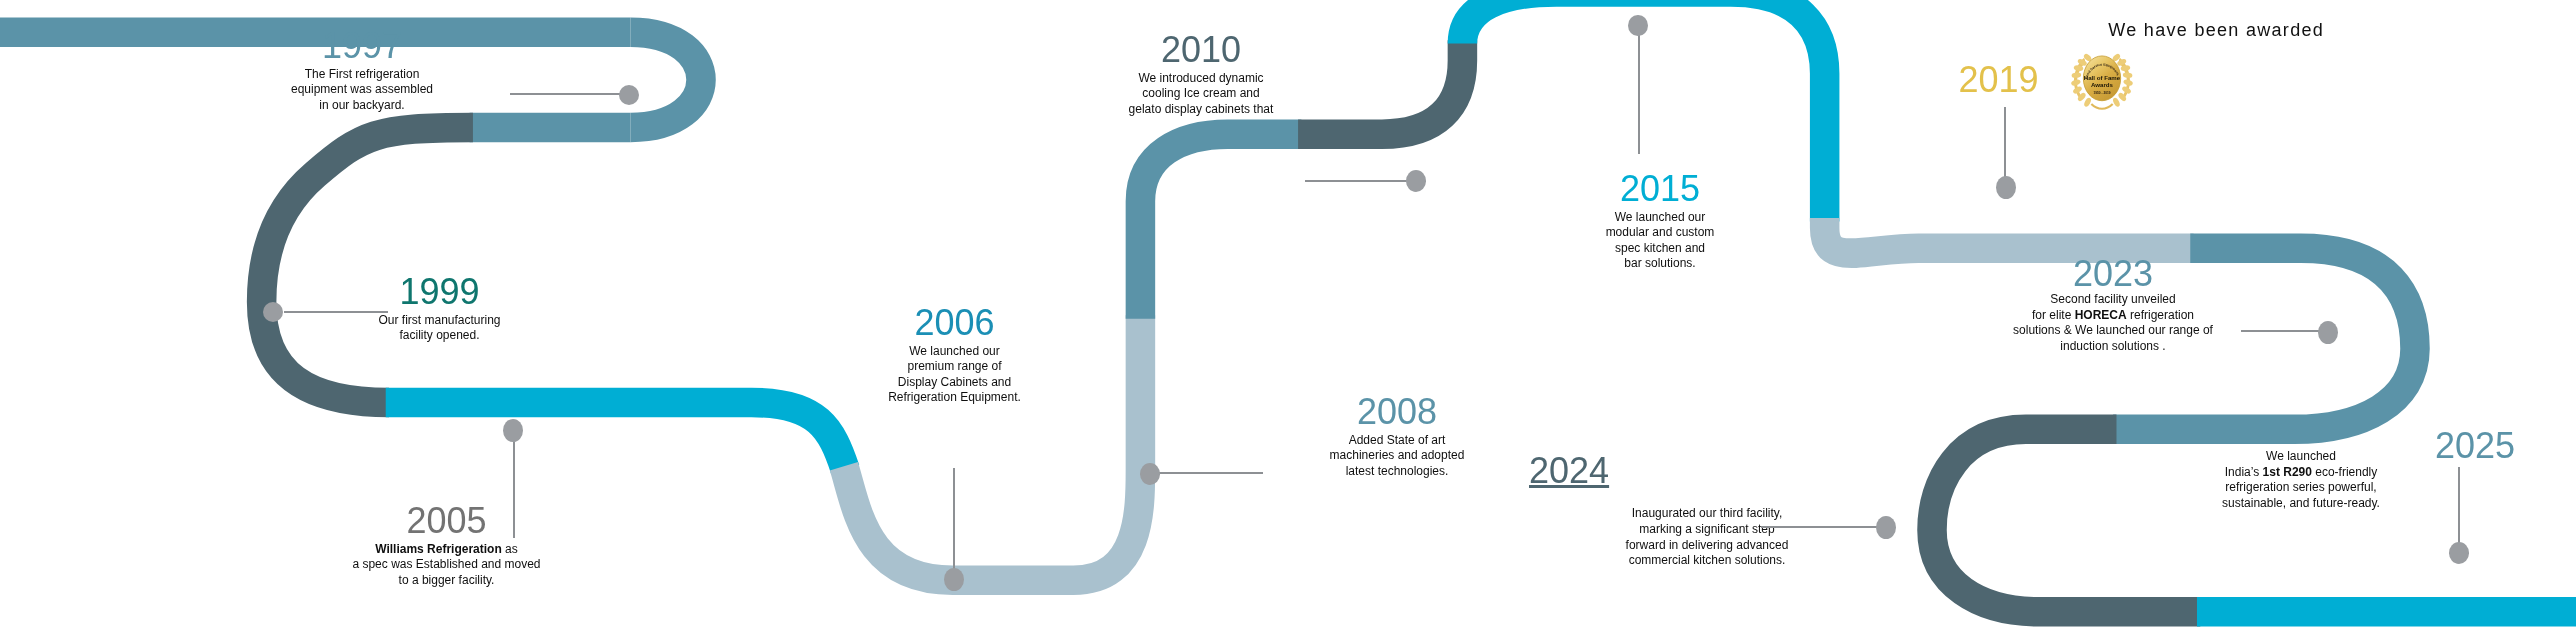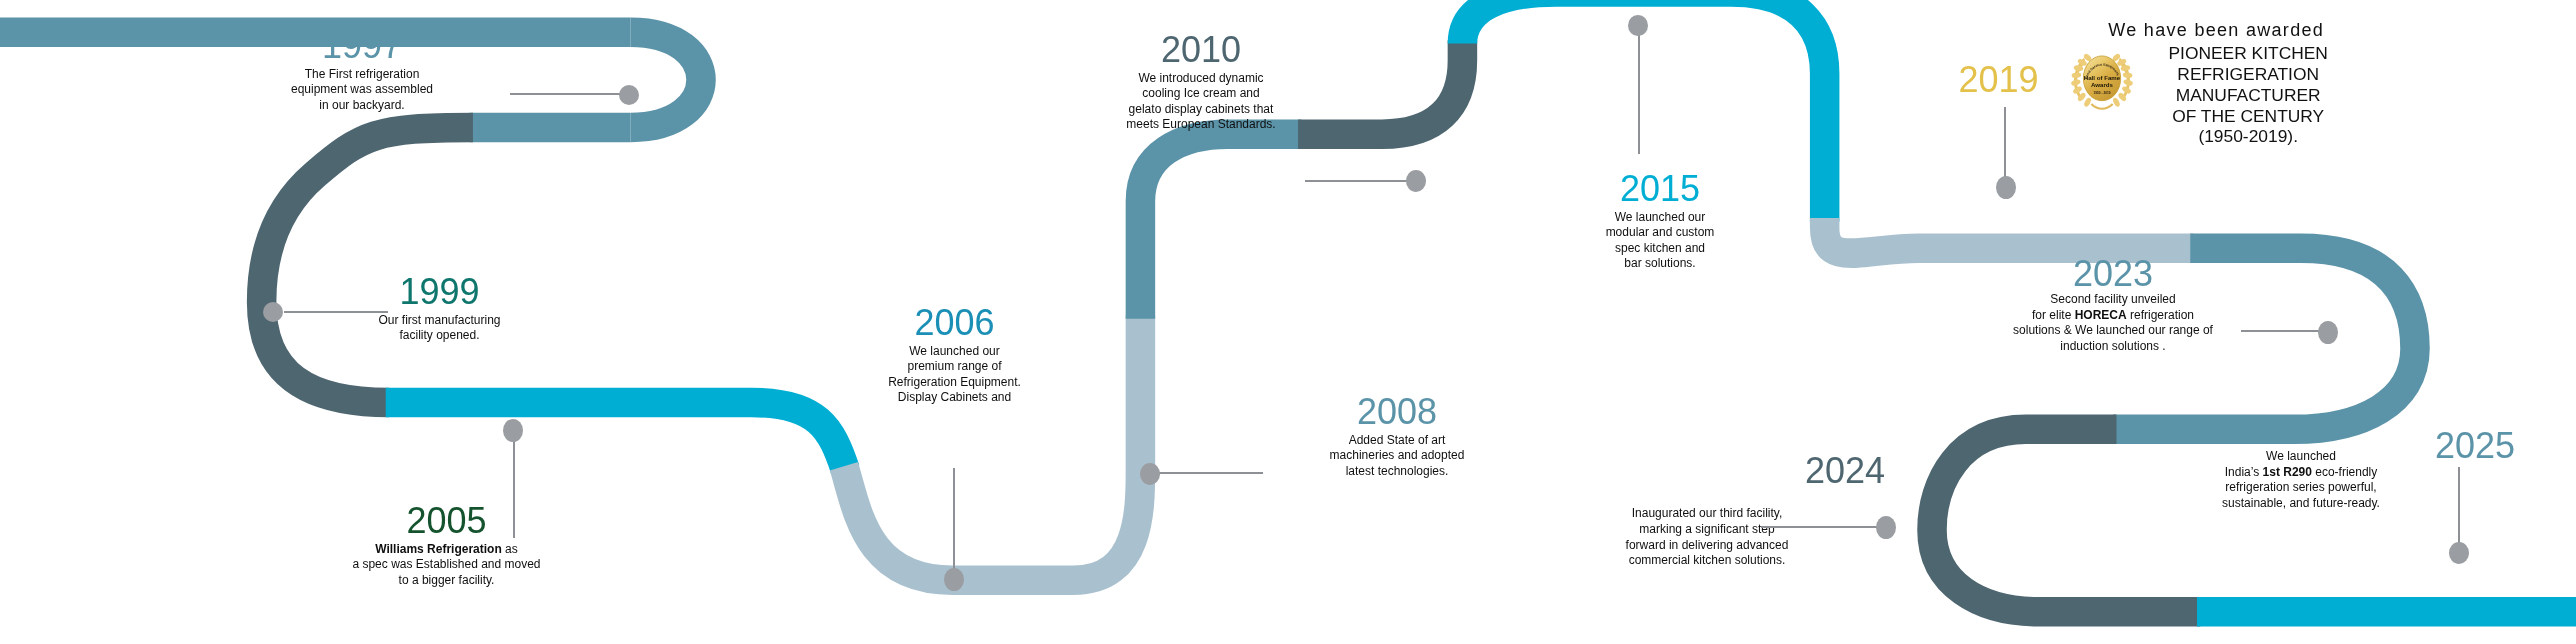--- a/index.html
+++ b/index.html
@@ -92,37 +92,37 @@
     <div class="year" style="font-size:36px;color:#0f766e;">1999</div>
     <div class="desc" style="margin-top:2.7px;">
       <div>Our first manufacturing</div>
       <div>facility opened.</div>
     </div>
   </div>
   <div class="lead lead-h" style="left:284px;top:311px;width:104px;"></div>
   <div class="dot" style="left:263px;top:302px;width:20px;height:20px;"></div>
 
   <div class="milestone ctr" style="left:252px;top:503px;width:389px;">
-    <div class="year" style="font-size:36px;color:#14532d;">2005</div>
+    <div class="year" style="font-size:36px;color:#737373;">2005</div>
     <div class="desc" style="margin-top:2.7px;">
       <div><b>Williams Refrigeration</b> as</div>
       <div>a spec was Established and moved</div>
       <div>to a bigger facility.</div>
     </div>
   </div>
   <div class="lead lead-v" style="left:513px;top:437px;width:2px;height:101px;"></div>
   <div class="dot" style="left:503px;top:419px;width:20px;height:23px;"></div>
 
   <div class="milestone ctr" style="left:795px;top:305px;width:319px;">
     <div class="year" style="font-size:36px;color:#1b8fb5;">2006</div>
     <div class="desc" style="margin-top:2.7px;">
       <div>We launched our</div>
       <div>premium range of</div>
+      <div>Display Cabinets and</div>
       <div>Refrigeration Equipment.</div>
-      <div>Display Cabinets and</div>
     </div>
   </div>
   <div class="lead lead-v" style="left:953px;top:468px;width:2px;height:106px;"></div>
   <div class="dot" style="left:944px;top:568px;width:20px;height:23px;"></div>
 
   <div class="milestone ctr" style="left:1256px;top:394px;width:282px;">
     <div class="year" style="font-size:36px;color:#5b93a8;">2008</div>
     <div class="desc" style="margin-top:2.7px;">
       <div>Added State of art</div>
       <div>machineries and adopted</div>
@@ -131,21 +131,20 @@
   </div>
   <div class="lead lead-h" style="left:1158px;top:472px;width:105px;"></div>
   <div class="dot" style="left:1140px;top:463px;width:20px;height:21.5px;"></div>
 
   <div class="milestone ctr" style="left:1040px;top:32px;width:322px;">
     <div class="year" style="font-size:36px;color:#4e6670;">2010</div>
     <div class="desc" style="margin-top:2.7px;">
       <div>We introduced dynamic</div>
       <div>cooling Ice cream and</div>
       <div>gelato display cabinets that</div>
-      <div>meets European Standards.</div>
     </div>
   </div>
   <div class="lead lead-h" style="left:1305px;top:180px;width:104px;"></div>
   <div class="dot" style="left:1406px;top:170px;width:20px;height:21.5px;"></div>
 
   <div class="milestone ctr" style="left:1526px;top:171px;width:268px;">
     <div class="year" style="font-size:36px;color:#00aed4;">2015</div>
     <div class="desc" style="margin-top:2.7px;">
       <div>We launched our</div>
       <div>modular and custom</div>
@@ -206,44 +205,37 @@
         <text font-size="6.4" fill="#2c2013" font-family="'Liberation Sans',sans-serif" font-weight="700">
           <textPath href="#arcPath" startOffset="6%">Food Service Equipment, India</textPath>
         </text>
         <text x="60" y="63" text-anchor="middle" font-size="11.5" font-weight="700" fill="#1d1708" font-family="'Liberation Sans',sans-serif">Hall of Fame</text>
         <text x="60" y="77" text-anchor="middle" font-size="11.5" font-weight="700" fill="#1d1708" font-family="'Liberation Sans',sans-serif">Awards</text>
         <text x="60" y="89" text-anchor="middle" font-size="6" font-weight="700" fill="#2c2013" font-family="'Liberation Sans',sans-serif">1950 - 2019</text>
       </svg>
     </div>
     <div style="margin-left:6.7px;width:215px;">
       <div class="award-head" style="margin-left:-64px;width:279px;">We have been awarded</div>
-      <div class="award-text">
-        <div>PIONEER KITCHEN</div>
-        <div>REFRIGERATION</div>
-        <div>MANUFACTURER</div>
-        <div>OF THE CENTURY</div>
-        <div>(1950-2019).</div>
-      </div>
     </div>
   </div>
 
   <div class="milestone ctr" style="left:1905px;top:256px;width:416px;">
     <div class="year" style="font-size:36px;color:#5b93a8;text-align:center;">2023</div>
     <div class="desc" style="margin-top:0;">
       <div>Second facility unveiled</div>
       <div>for elite <b>HORECA</b> refrigeration</div>
       <div>solutions &amp; We launched our range of</div>
       <div>induction solutions .</div>
     </div>
   </div>
   <div class="lead lead-h" style="left:2241px;top:330px;width:81px;"></div>
   <div class="dot" style="left:2318px;top:321px;width:20px;height:23px;"></div>
 
   <div class="milestone ctr" style="left:1529px;top:453px;width:356px;">
-    <div class="year" style="font-size:36px;color:#4e6670;text-align:right;">2024</div>
+    <div class="year" style="font-size:36px;color:#4e6670;text-align:left;text-decoration:underline;">2024</div>
     <div class="desc" style="margin-top:17.4px;">
       <div>Inaugurated our third facility,</div>
       <div>marking a significant step</div>
       <div>forward in delivering advanced</div>
       <div>commercial kitchen solutions.</div>
     </div>
   </div>
   <div class="lead lead-h" style="left:1761px;top:526px;width:119px;"></div>
   <div class="dot" style="left:1876px;top:516px;width:20px;height:23px;"></div>
 

